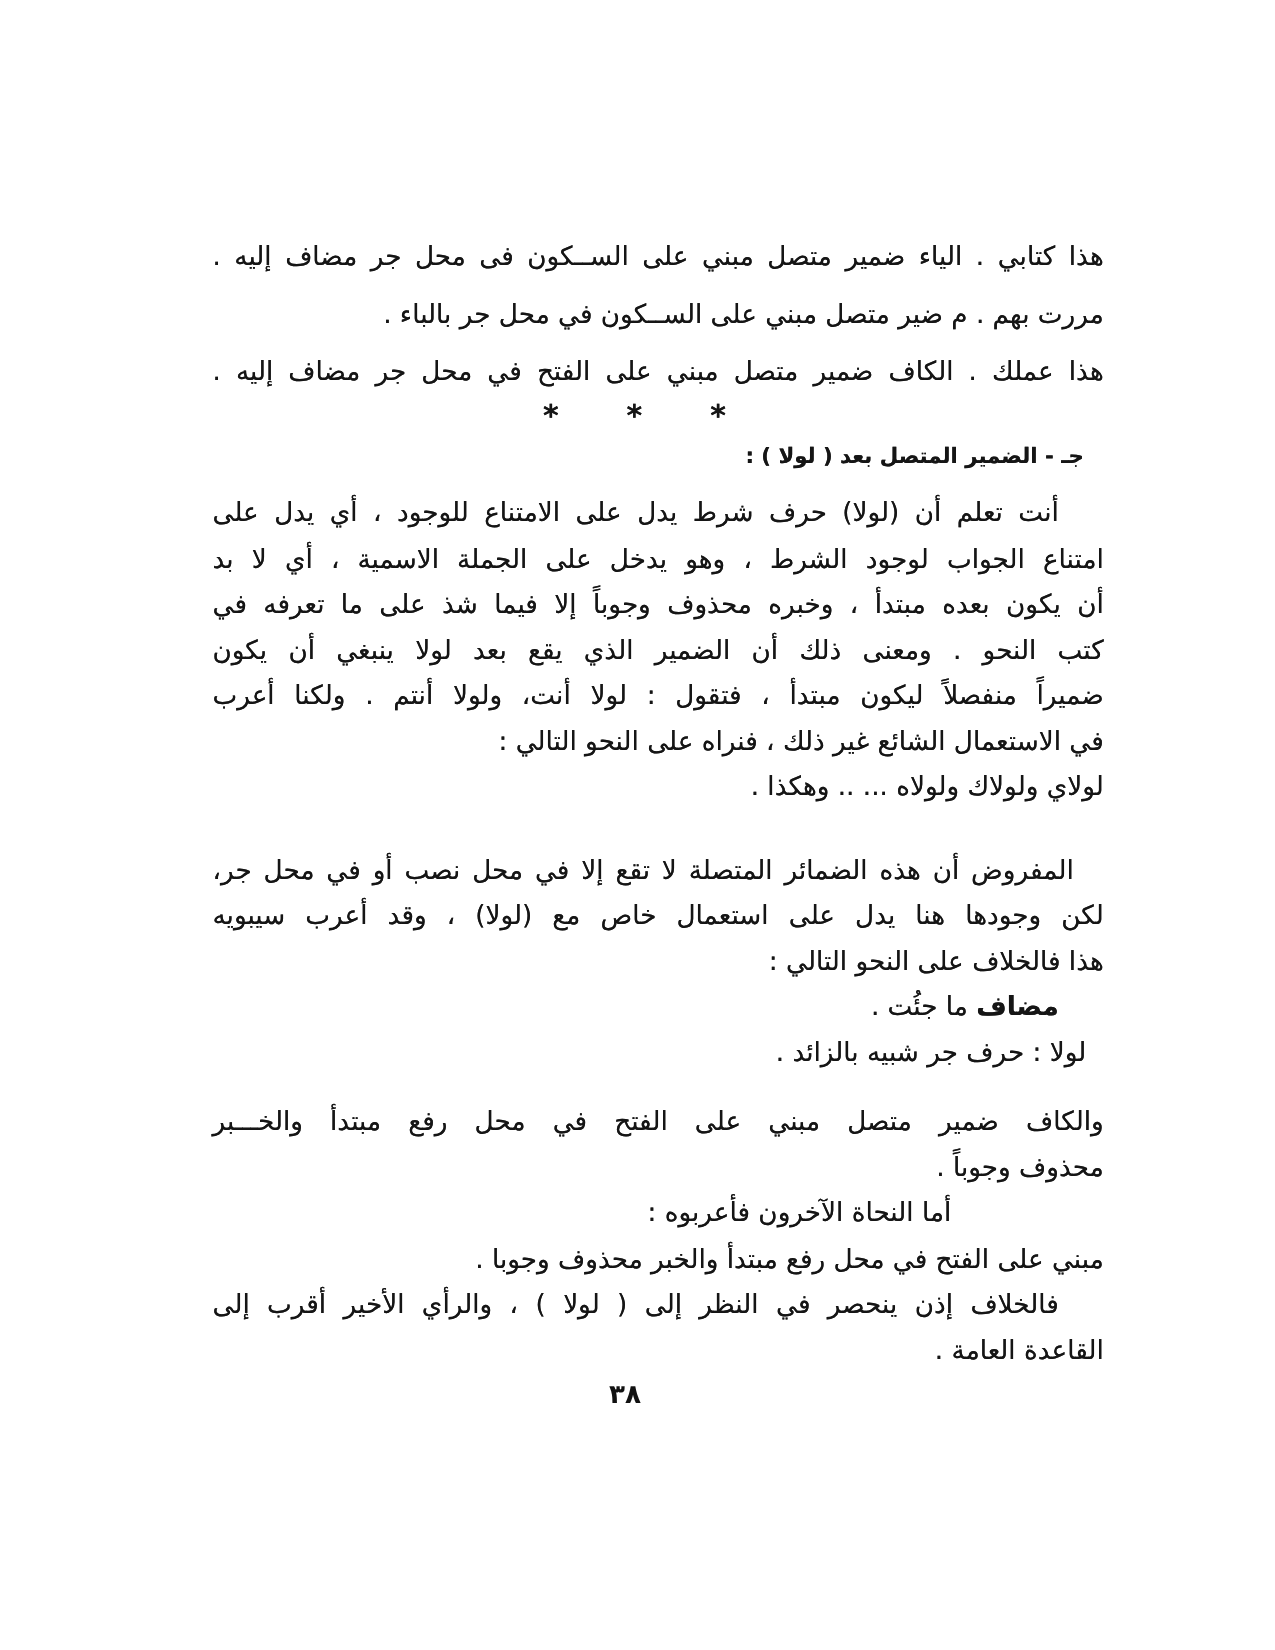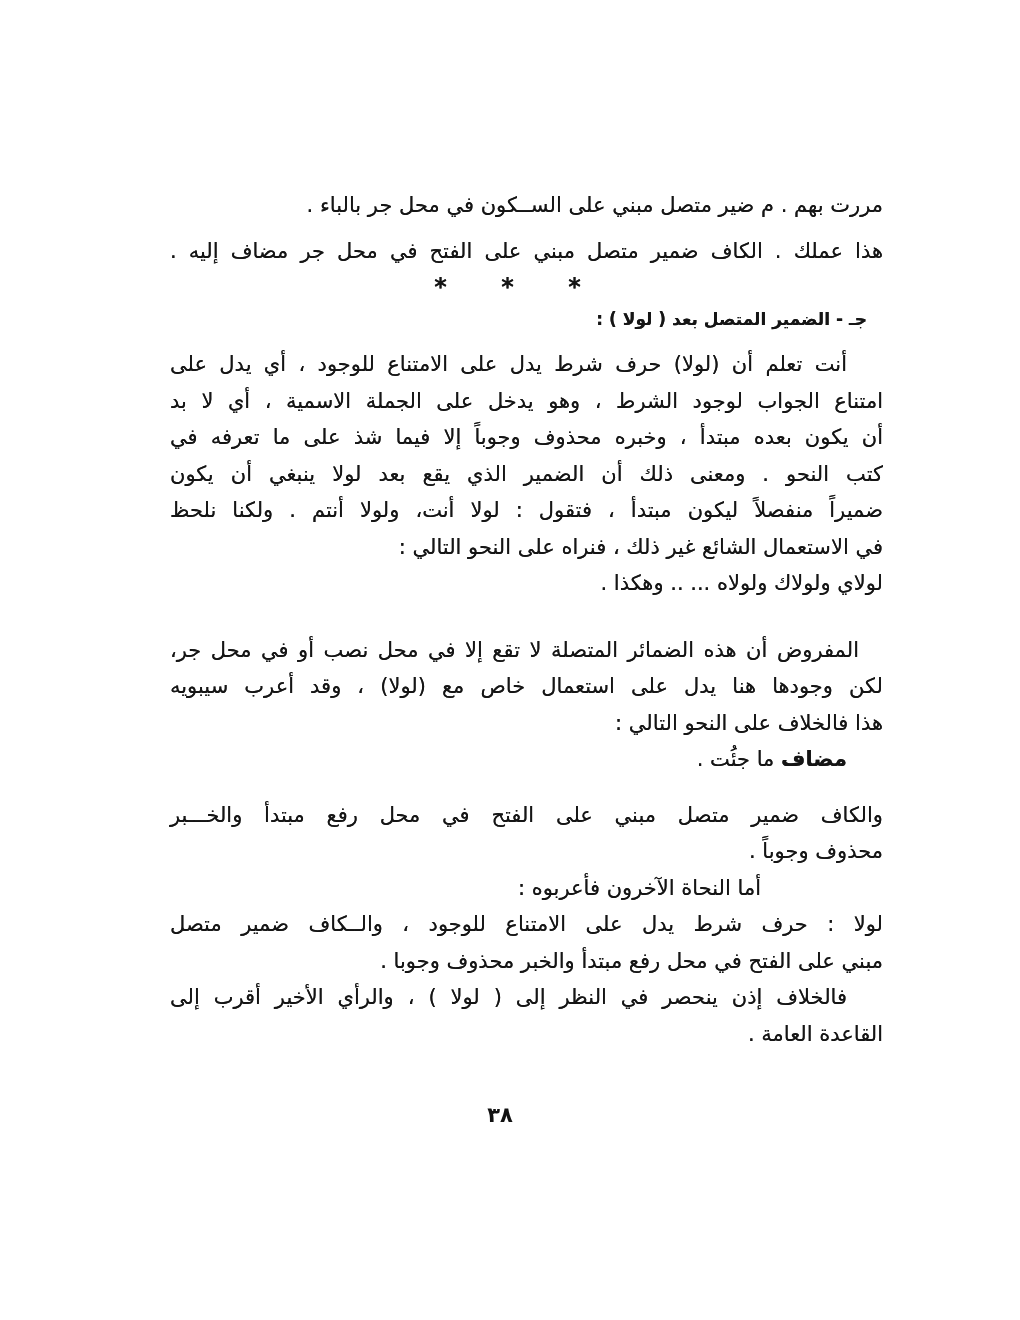--- a/index.html
+++ b/index.html
@@ -64,37 +64,38 @@
     font-weight:bold;
     direction:rtl;
     color:#111;
   }
 </style>
 </head>
 <body>
 
 <div class="page">
   <div class="text-block" id="text-block">
+      <div class="l fill big">هذا كتابي . الياء ضمير متصل مبني على الســكون فى محل جر مضاف إليه .</div>
       <div class="l big">مررت بهم . م ضير متصل مبني على الســكون في محل جر بالباء .</div>
       <div class="l fill big">هذا عملك . الكاف ضمير متصل مبني على الفتح في محل جر مضاف إليه .</div>
       <div class="l stars">* * *</div>
       <div class="l head">جـ - الضمير المتصل بعد ( لولا ) :</div>
       <div class="l fill ind mt10">أنت تعلم أن (لولا) حرف شرط يدل على الامتناع للوجود ، أي يدل على</div>
       <div class="l fill">امتناع الجواب لوجود الشرط ، وهو يدخل على الجملة الاسمية ، أي لا بد</div>
       <div class="l fill">أن يكون بعده مبتدأ ، وخبره محذوف وجوباً إلا فيما شذ على ما تعرفه في</div>
       <div class="l fill">كتب النحو . ومعنى ذلك أن الضمير الذي يقع بعد لولا ينبغي أن يكون</div>
-      <div class="l fill">ضميراً منفصلاً ليكون مبتدأ ، فتقول : لولا أنت، ولولا أنتم . ولكنا نلحظ</div>
+      <div class="l fill">ضميراً منفصلاً ليكون مبتدأ ، فتقول : لولا أنت، ولولا أنتم . ولكنا أعرب</div>
       <div class="l">في الاستعمال الشائع غير ذلك ، فنراه على النحو التالي :</div>
       <div class="l">لولاي ولولاك ولولاه ... .. وهكذا .</div>
       <div class="l fill ind4">المفروض أن هذه الضمائر المتصلة لا تقع إلا في محل نصب أو في محل جر،</div>
       <div class="l fill">لكن وجودها هنا يدل على استعمال خاص مع (لولا) ، وقد أعرب سيبويه</div>
       <div class="l">هذا فالخلاف على النحو التالي :</div>
       <div class="l ind"><span class="b">مضاف</span><span> ما جئُت .</span></div>
+      <div class="l ind2">لولا : حرف جر شبيه بالزائد .</div>
       <div class="l fill mt2">والكاف ضمير متصل مبني على الفتح في محل رفع مبتدأ والخـــبر</div>
       <div class="l">محذوف وجوباً .</div>
       <div class="l ind3">أما النحاة الآخرون فأعربوه :</div>
-      <div class="l fill">لولا : حرف شرط يدل على الامتناع للوجود ، والــكاف ضمير متصل</div>
       <div class="l">مبني على الفتح في محل رفع مبتدأ والخبر محذوف وجوبا .</div>
       <div class="l fill ind">فالخلاف إذن ينحصر في النظر إلى ( لولا ) ، والرأي الأخير أقرب إلى</div>
       <div class="l">القاعدة العامة .</div>
     </div>
   <div class="page-number">٣٨</div>
 </div>
 
 </body></html>

